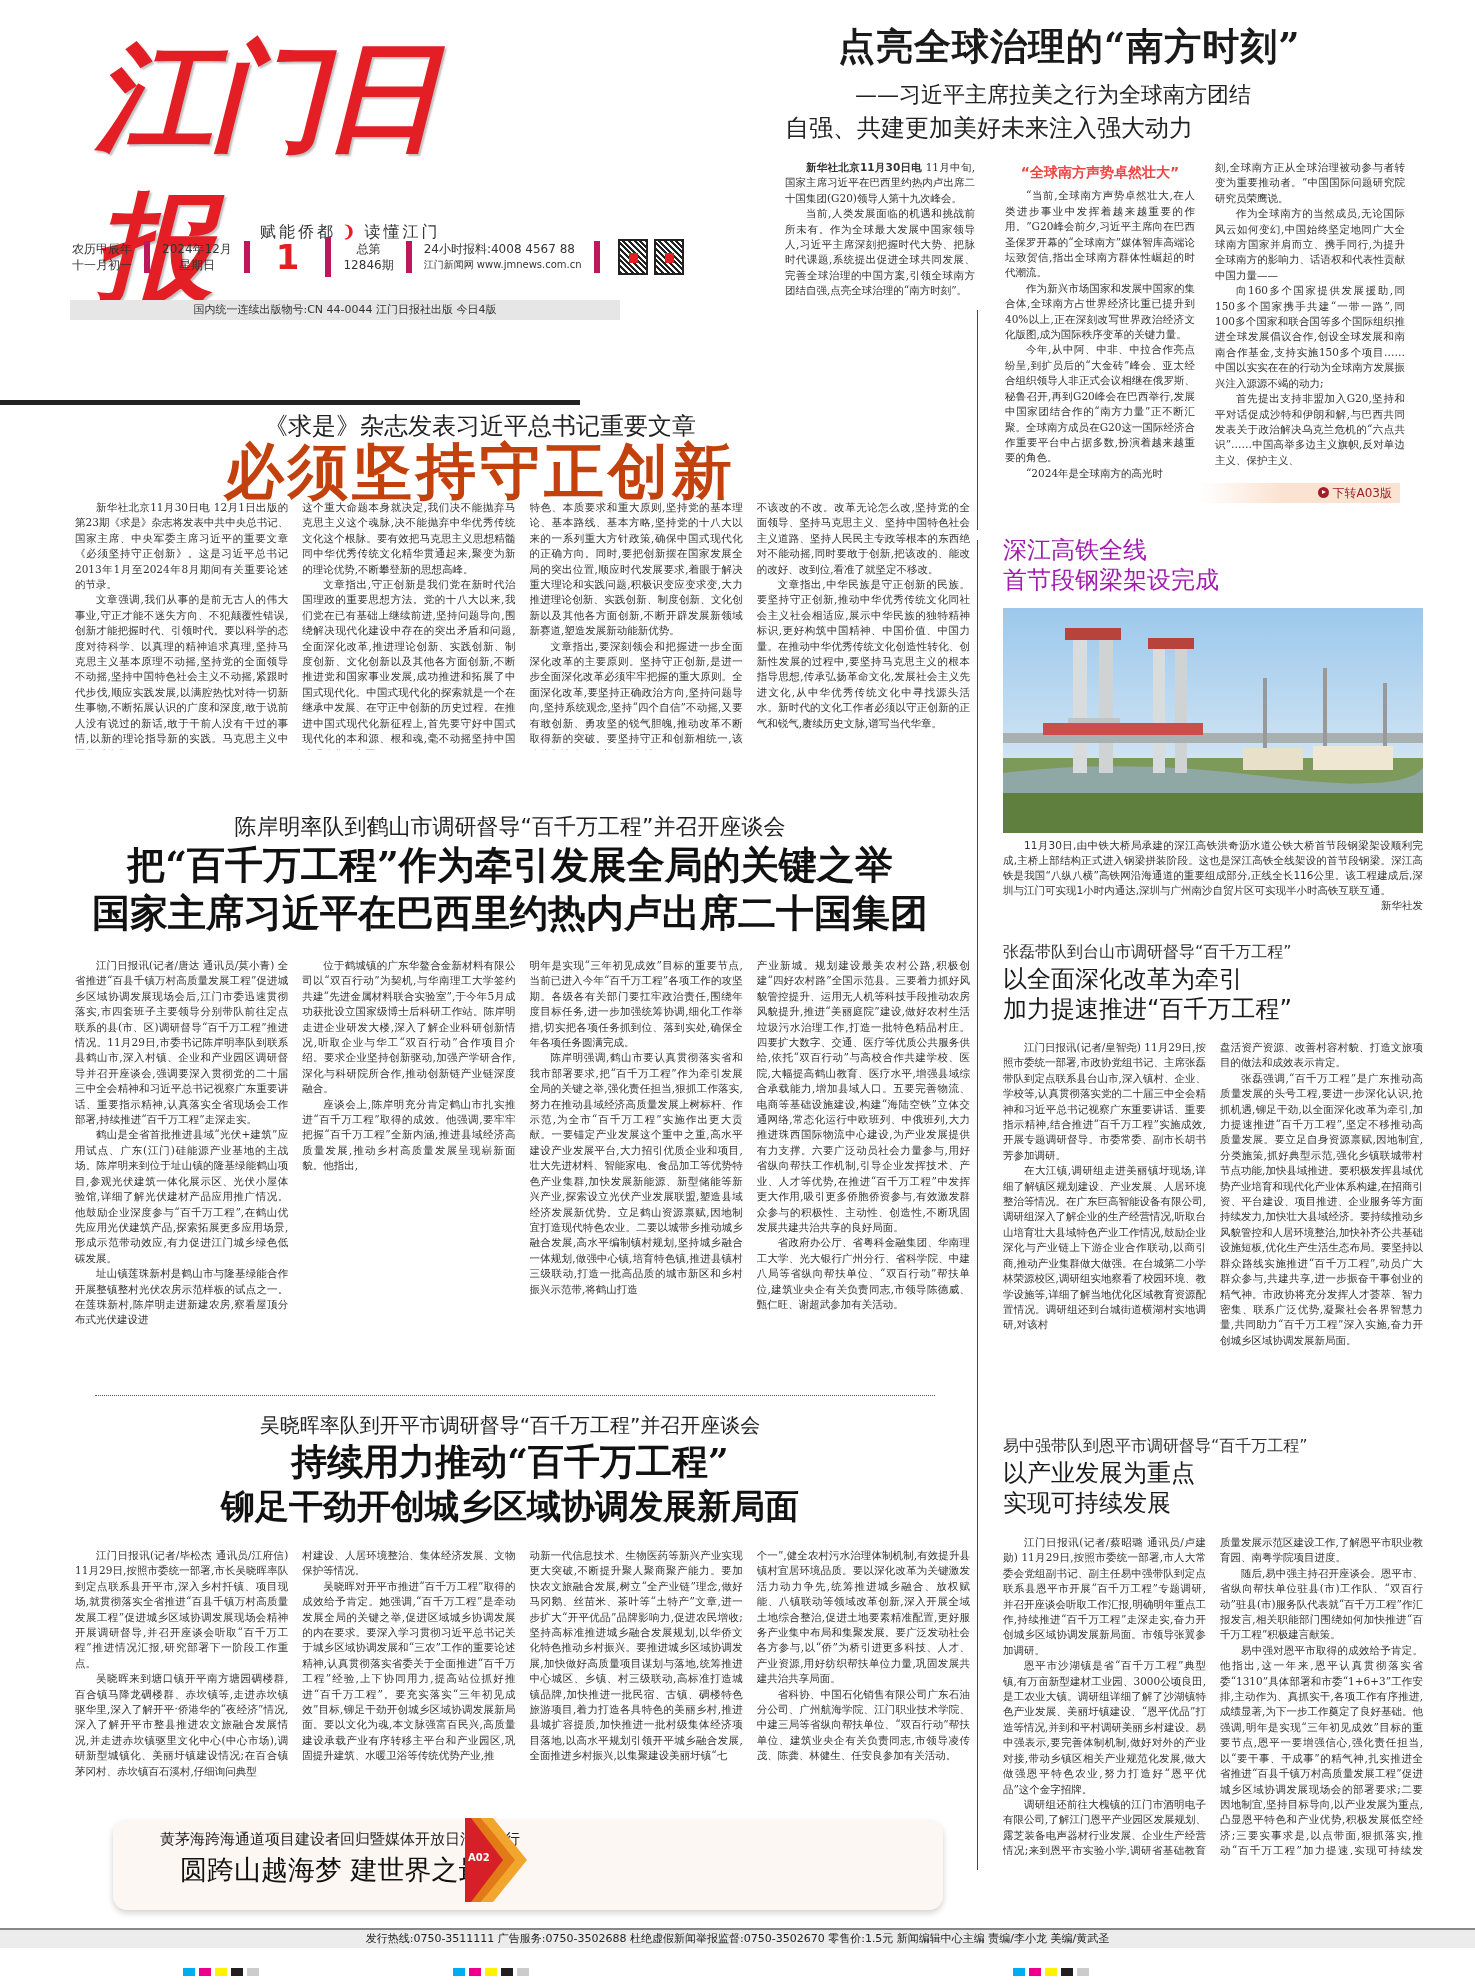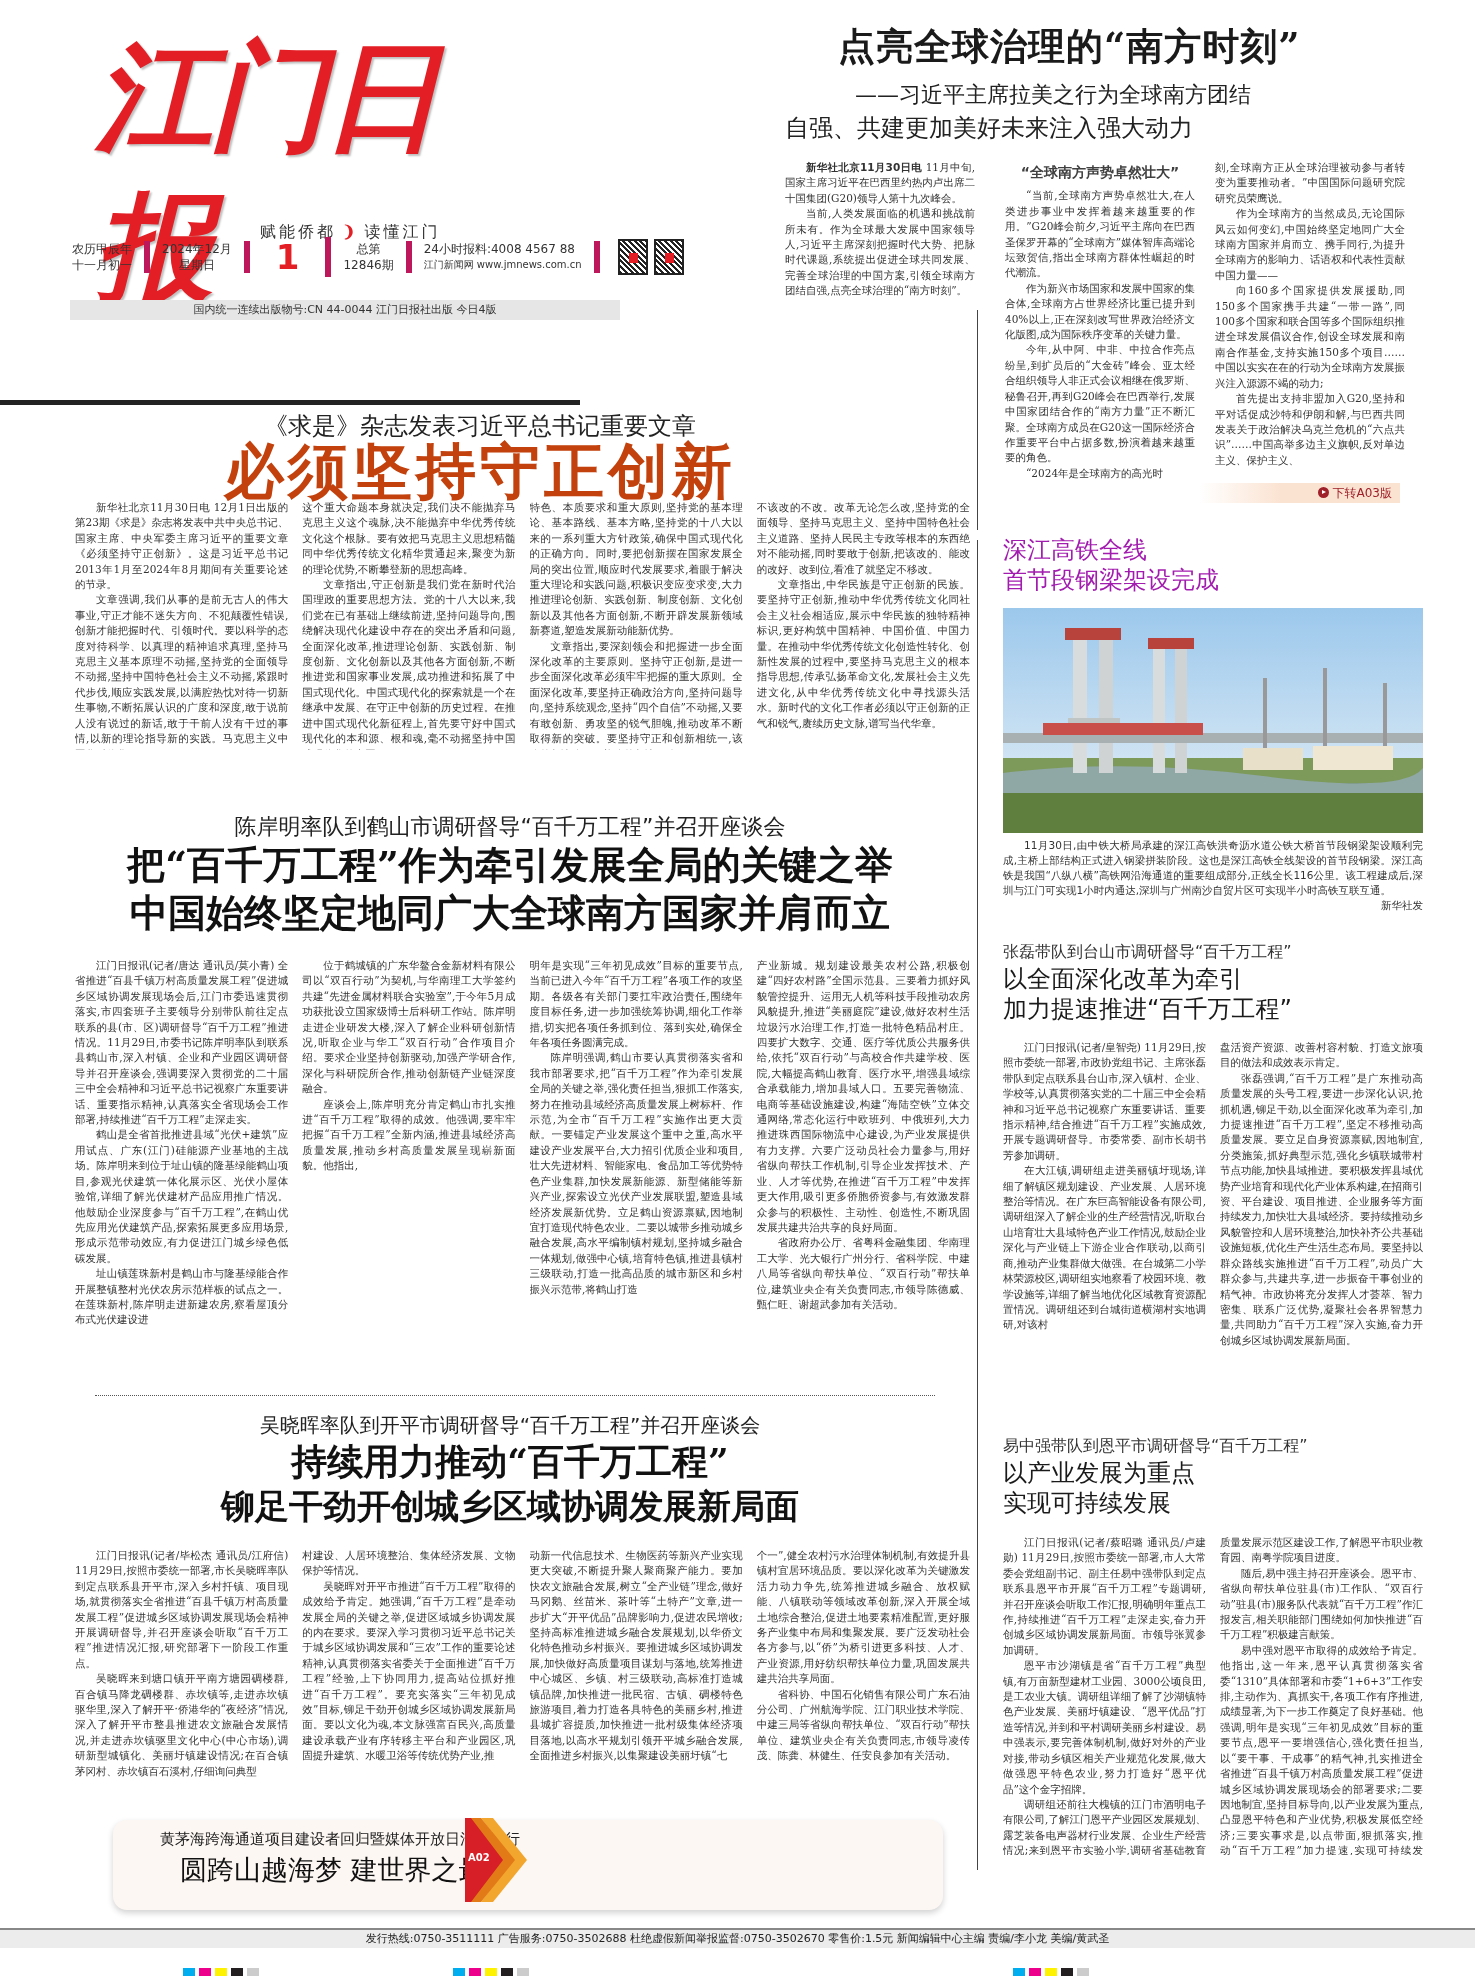--- a/index.html
+++ b/index.html
@@ -26,21 +26,21 @@
   .qr::after { content:""; position:absolute; left:9px; top:12px; width:9px; height:10px; background:#e31e24; }
   #regbar { left: 70px; top: 300px; width: 550px; height: 20px; background: #e6e6e6; font-family: "DejaVu Sans", sans-serif; font-size: 11px; text-align: center; line-height: 20px; color: #333; }
 
   
   #lead-title { left: 838px; top: 22px; font-size: 37px; font-weight: bold; color: #1a1a1a; letter-spacing: 1px; }
   #lead-sub1 { left: 855px; top: 80px; font-family: "DejaVu Sans", sans-serif; font-size: 22px; color: #222; }
   #lead-sub2 { left: 785px; top: 112px; font-family: Liberation Serif, serif; font-size: 24px; color: #222; }
   #lead-col1 { left: 785px; top: 160px; width: 190px; }
   #lead-col2 { left: 1005px; top: 165px; width: 190px; }
   #lead-col3 { left: 1215px; top: 160px; width: 190px; }
-  .lead-head { font-family: "DejaVu Sans", sans-serif; font-size: 14px; font-weight: bold; text-align: center; margin-bottom: 8px; color: #404040; }
+  .lead-head { font-family: "DejaVu Sans", sans-serif; font-size: 14px; font-weight: bold; text-align: center; margin-bottom: 8px; color: #ef4444; }
   .dateline { font-weight: bold; font-family: "DejaVu Sans", sans-serif; }
   #lead-rule { left: 0; top: 400px; width: 980px; height: 6px; background: #222; }
   #lead-vrule { left: 977px; top: 310px; width: 1px; height: 220px; background: #444; }
   #jump { left: 1200px; top: 483px; width: 200px; height: 20px; background: linear-gradient(90deg, #fff 0%, #fbe3d2 40%, #fbe3d2 100%); font-family: "DejaVu Sans", sans-serif; font-size: 12px; color: #a0202a; text-align: right; padding-right: 8px; line-height: 20px; }
   #jump .dot { display:inline-block; width:11px; height:11px; border-radius:50%; background:#a0202a; margin-right:4px; vertical-align:-1px; position: relative; }
   #jump .dot::after { content:""; position:absolute; left:4px; top:3px; border-left:4px solid #fff; border-top:2.5px solid transparent; border-bottom:2.5px solid transparent; }
 
   
   #qs-kicker { left: 180px; top: 393px; width: 600px; text-align: center; font-family: "DejaVu Sans", sans-serif; font-size: 24px; color: #222; }
   #qs-title { left: 130px; top: 415px; width: 700px; text-align: center; font-size: 60px; font-weight: bold; color: #c2410c; letter-spacing: 4px; }
@@ -211,21 +211,21 @@
     <div>
       <p style="text-indent: 0px;">盘活资产资源、改善村容村貌、打造文旅项目的做法和成效表示肯定。</p>
       <p>张磊强调,“百千万工程”是广东推动高质量发展的头号工程,要进一步深化认识,抢抓机遇,铆足干劲,以全面深化改革为牵引,加力提速推进“百千万工程”,坚定不移推动高质量发展。要立足自身资源禀赋,因地制宜,分类施策,抓好典型示范,强化乡镇联城带村节点功能,加快县域推进。要积极发挥县域优势产业培育和现代化产业体系构建,在招商引资、平台建设、项目推进、企业服务等方面持续发力,加快壮大县域经济。要持续推动乡风貌管控和人居环境整治,加快补齐公共基础设施短板,优化生产生活生态布局。要坚持以群众路线实施推进“百千万工程”,动员广大群众参与,共建共享,进一步振奋干事创业的精气神。市政协将充分发挥人才荟萃、智力密集、联系广泛优势,凝聚社会各界智慧力量,共同助力“百千万工程”深入实施,奋力开创城乡区域协调发展新局面。</p>
     </div>
   </div>
 
 <div id="right-vrule" class="abs"></div>
 
 <div id="cm-kicker" class="abs">陈岸明率队到鹤山市调研督导“百千万工程”并召开座谈会</div>
 <div id="cm-title1" class="abs">把“百千万工程”作为牵引发展全局的关键之举</div>
-<div id="cm-title2" class="abs">中国始终坚定地同广大全球南方国家并肩而立</div>
+<div id="cm-title2" class="abs">国家主席习近平在巴西里约热内卢出席二十国集团</div>
 <div id="cm-body" class="abs body-text cols">
     <div>
       <p>江门日报讯(记者/唐达 通讯员/莫小青) 全省推进“百县千镇万村高质量发展工程”促进城乡区域协调发展现场会后,江门市委迅速贯彻落实,市四套班子主要领导分别带队前往定点联系的县(市、区)调研督导“百千万工程”推进情况。11月29日,市委书记陈岸明率队到联系县鹤山市,深入村镇、企业和产业园区调研督导并召开座谈会,强调要深入贯彻党的二十届三中全会精神和习近平总书记视察广东重要讲话、重要指示精神,认真落实全省现场会工作部署,持续推进“百千万工程”走深走实。</p>
       <p>鹤山是全省首批推进县域“光伏+建筑”应用试点、广东(江门)硅能源产业基地的主战场。陈岸明来到位于址山镇的隆基绿能鹤山项目,参观光伏建筑一体化展示区、光伏小屋体验馆,详细了解光伏建材产品应用推广情况。他鼓励企业深度参与“百千万工程”,在鹤山优先应用光伏建筑产品,探索拓展更多应用场景,形成示范带动效应,有力促进江门城乡绿色低碳发展。</p>
       <p>址山镇莲珠新村是鹤山市与隆基绿能合作开展整镇整村光伏农房示范样板的试点之一。在莲珠新村,陈岸明走进新建农房,察看屋顶分布式光伏建设进</p>
     </div>
     <div>
       <p>位于鹤城镇的广东华鳌合金新材料有限公司以“双百行动”为契机,与华南理工大学签约共建“先进金属材料联合实验室”,于今年5月成功获批设立国家级博士后科研工作站。陈岸明走进企业研发大楼,深入了解企业科研创新情况,听取企业与华工“双百行动”合作项目介绍。要求企业坚持创新驱动,加强产学研合作,深化与科研院所合作,推动创新链产业链深度融合。</p>
       <p>座谈会上,陈岸明充分肯定鹤山市扎实推进“百千万工程”取得的成效。他强调,要牢牢把握“百千万工程”全新内涵,推进县域经济高质量发展,推动乡村高质量发展呈现崭新面貌。他指出,</p>
     </div>

